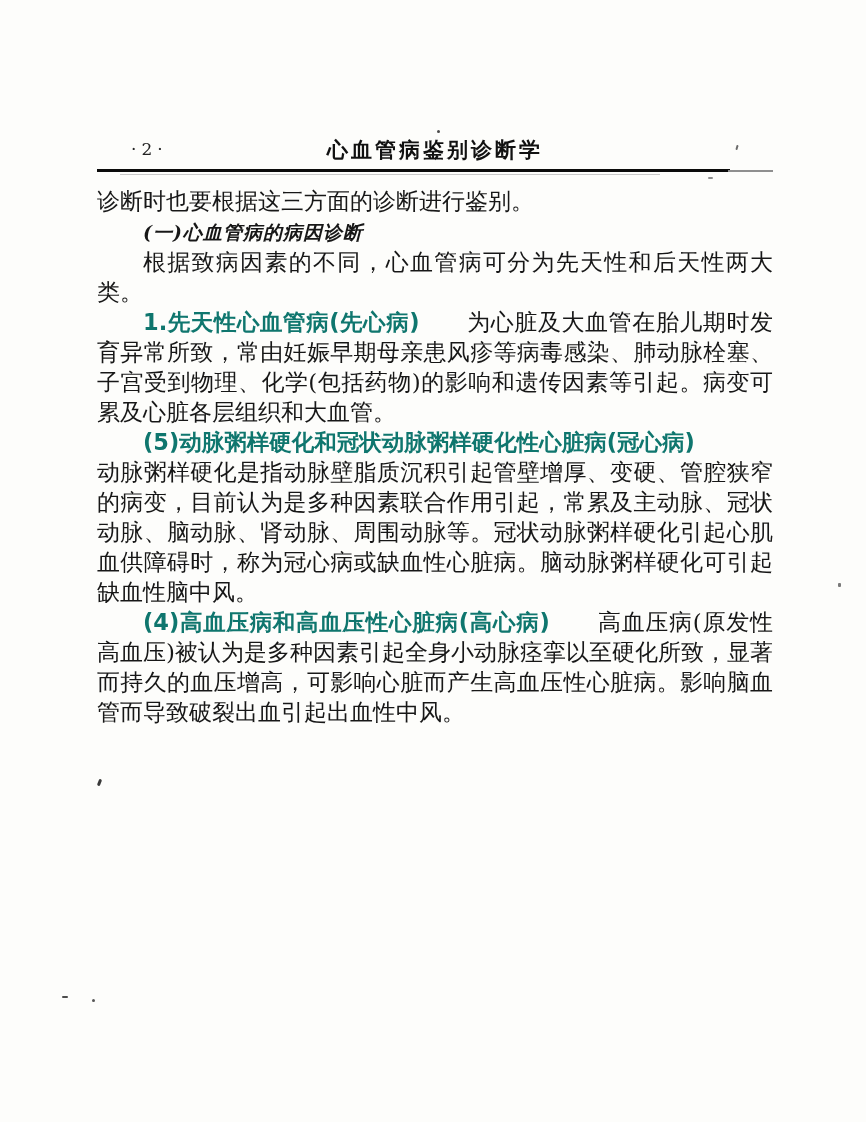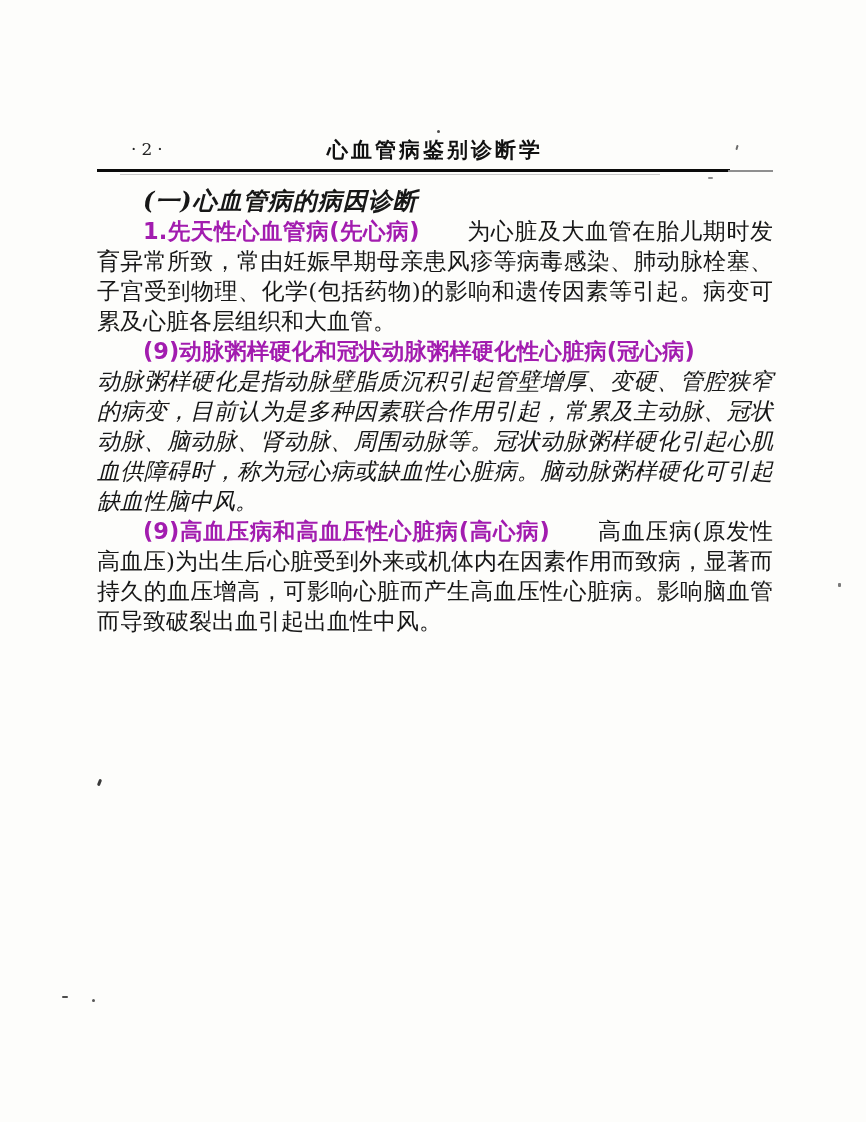--- a/index.html
+++ b/index.html
@@ -26,28 +26,28 @@
   .rule-tail{position:absolute;left:728px;top:170px;width:45px;height:2px;background:#8f8f8f;}
   .rule-sub{position:absolute;left:120px;top:174px;width:540px;height:1px;background:#c9c9c9;}
   
   .body-text{
     position:absolute;left:97px;top:186px;width:676px;
     font-size:23px;line-height:30px;
     text-align:justify;word-break:break-all;
   }
   .para{margin:0;text-indent:2em;}
   .para.flush{text-indent:0;}
-  .kai{font-style:italic;font-weight:600;font-size:24px;letter-spacing:1px;}
+  .kai{font-style:italic;font-weight:600;font-size:19px;letter-spacing:1px;}
   .lead{
     font-weight:700;
     font-family:"DejaVu Sans","Liberation Sans",sans-serif;
-    font-size:22.5px;color:#a21caf;
+    font-size:22.5px;color:#0f766e;
   }
   .lead-line{display:block;}
-  .cont{display:block;text-indent:0;font-style:italic;}
+  .cont{display:block;text-indent:0;}
   
   .speck{position:absolute;background:#555;border-radius:50%;}
   .s1{left:437px;top:130px;width:3px;height:3px;background:#4a4a4a;}
   .s2{left:736px;top:145px;width:2px;height:5px;background:#6b6b6b;border-radius:1px;transform:rotate(15deg);}
   .s3{left:708px;top:177px;width:5px;height:2px;background:#8d8d8d;border-radius:1px;}
   .s4{left:98px;top:779px;width:3px;height:7px;background:#3a3a3a;border-radius:2px;transform:rotate(22deg);}
   .s5{left:62px;top:996px;width:6px;height:2px;background:#4d4d4d;border-radius:1px;}
   .s6{left:92px;top:999px;width:3px;height:3px;background:#565656;}
   .s7{left:838px;top:583px;width:3px;height:4px;background:#7a7a7a;border-radius:1px;}
   .s8{left:510px;top:264px;width:2px;height:2px;background:#8a8a8a;}
@@ -58,34 +58,36 @@
 <div class="page">
 
   <div class="pagenum">·2·</div>
   <div class="running-title">心血管病鉴别诊断学</div>
   <div class="rule-main"></div>
   <div class="rule-tail"></div>
   <div class="rule-sub"></div>
 
   <div class="body-text">
 
+    <p class="para flush"><span>诊断时也要根据这三方面的诊断进行鉴别。</span></p>
 
     <p class="para"><span class="kai">(一)心血管病的病因诊断</span></p>
 
+    <p class="para"><span>根据致病因素的不同，心血管病可分为先天性和后天性两大类。</span></p>
 
     <p class="para"><b class="lead">1.先天性心血管病(先心病)</b><span>　　为心脏及大血管在胎儿期时发育异常所致，常由妊娠早期母亲患风疹等病毒感染、肺动脉栓塞、子宫受到物理、化学(包括药物)的影响和遗传因素等引起。病变可累及心脏各层组织和大血管。</span></p>
 
 
     <div class="para">
-      <b class="lead lead-line">(9)动脉粥样硬化和冠状动脉粥样硬化性心脏病(冠心病)</b>
+      <b class="lead lead-line">(5)动脉粥样硬化和冠状动脉粥样硬化性心脏病(冠心病)</b>
       <span class="cont">动脉粥样硬化是指动脉壁脂质沉积引起管壁增厚、变硬、管腔狭窄的病变，目前认为是多种因素联合作用引起，常累及主动脉、冠状动脉、脑动脉、肾动脉、周围动脉等。冠状动脉粥样硬化引起心肌血供障碍时，称为冠心病或缺血性心脏病。脑动脉粥样硬化可引起缺血性脑中风。</span>
     </div>
 
 
-    <p class="para"><b class="lead">(9)高血压病和高血压性心脏病(高心病)</b><span>　　高血压病(原发性高血压)为出生后心脏受到外来或机体内在因素作用而致病，显著而持久的血压增高，可影响心脏而产生高血压性心脏病。影响脑血管而导致破裂出血引起出血性中风。</span></p>
+    <p class="para"><b class="lead">(4)高血压病和高血压性心脏病(高心病)</b><span>　　高血压病(原发性高血压)被认为是多种因素引起全身小动脉痉挛以至硬化所致，显著而持久的血压增高，可影响心脏而产生高血压性心脏病。影响脑血管而导致破裂出血引起出血性中风。</span></p>
 
 
 
   </div>
 
   <div class="speck s1"></div>
   <div class="speck s2"></div>
   <div class="speck s3"></div>
   <div class="speck s4"></div>
   <div class="speck s5"></div>

